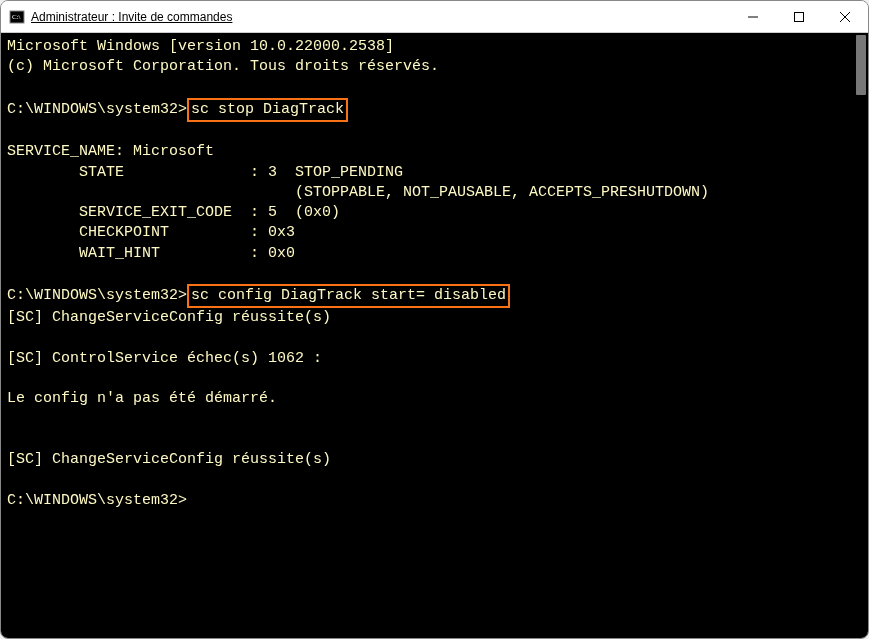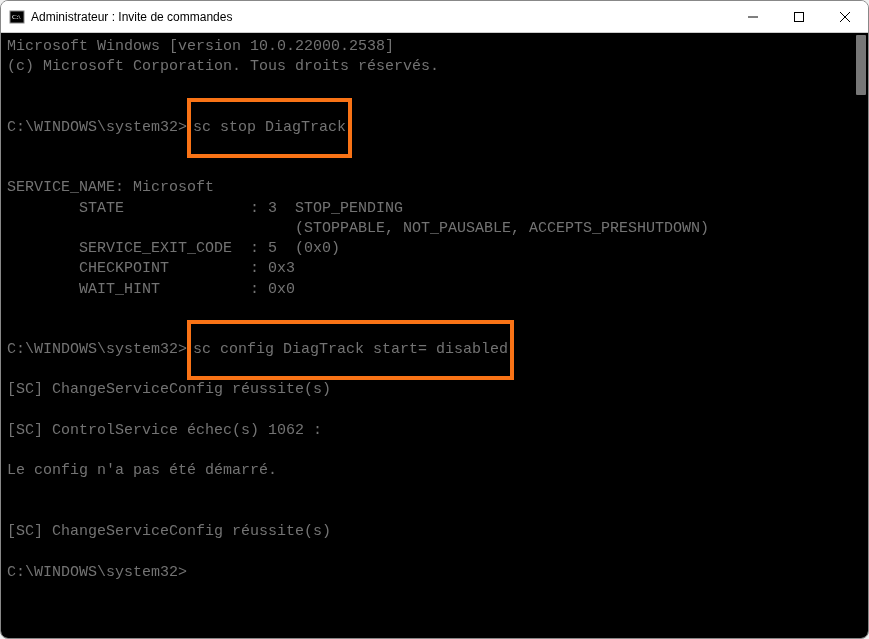--- a/index.html
+++ b/index.html
@@ -27,45 +27,45 @@
       color: #000;
     }
     .titlebar-icon {
       width: 16px;
       height: 16px;
       margin-right: 6px;
       display: flex;
       align-items: center;
       justify-content: center;
     }
-    .titlebar-title { flex: 1; }
+    .titlebar-title { flex: 1; text-decoration: underline; }
     .titlebar-buttons { display: flex; }
     .titlebar-btn {
       width: 46px;
       height: 32px;
       display: flex;
       align-items: center;
       justify-content: center;
       cursor: pointer;
       font-family: 'Segoe UI', Arial, sans-serif;
     }
     .terminal {
       flex: 1;
       background: #000;
-      color: #737373;
+      color: #fef9c3;
       padding: 4px 6px;
       font-size: 15px;
       line-height: 1.35;
       overflow: hidden;
       position: relative;
     }
     .line { white-space: pre; }
     .highlight {
-      border: 4px solid #f97316;
-      padding: 16px 2px;
+      border: 2px solid #f97316;
+      padding: 0 2px;
       display: inline-block;
     }
     .scrollbar {
       position: absolute;
       right: 2px;
       top: 34px;
       width: 10px;
       height: 60px;
       background: #777;
       border-radius: 1px;

